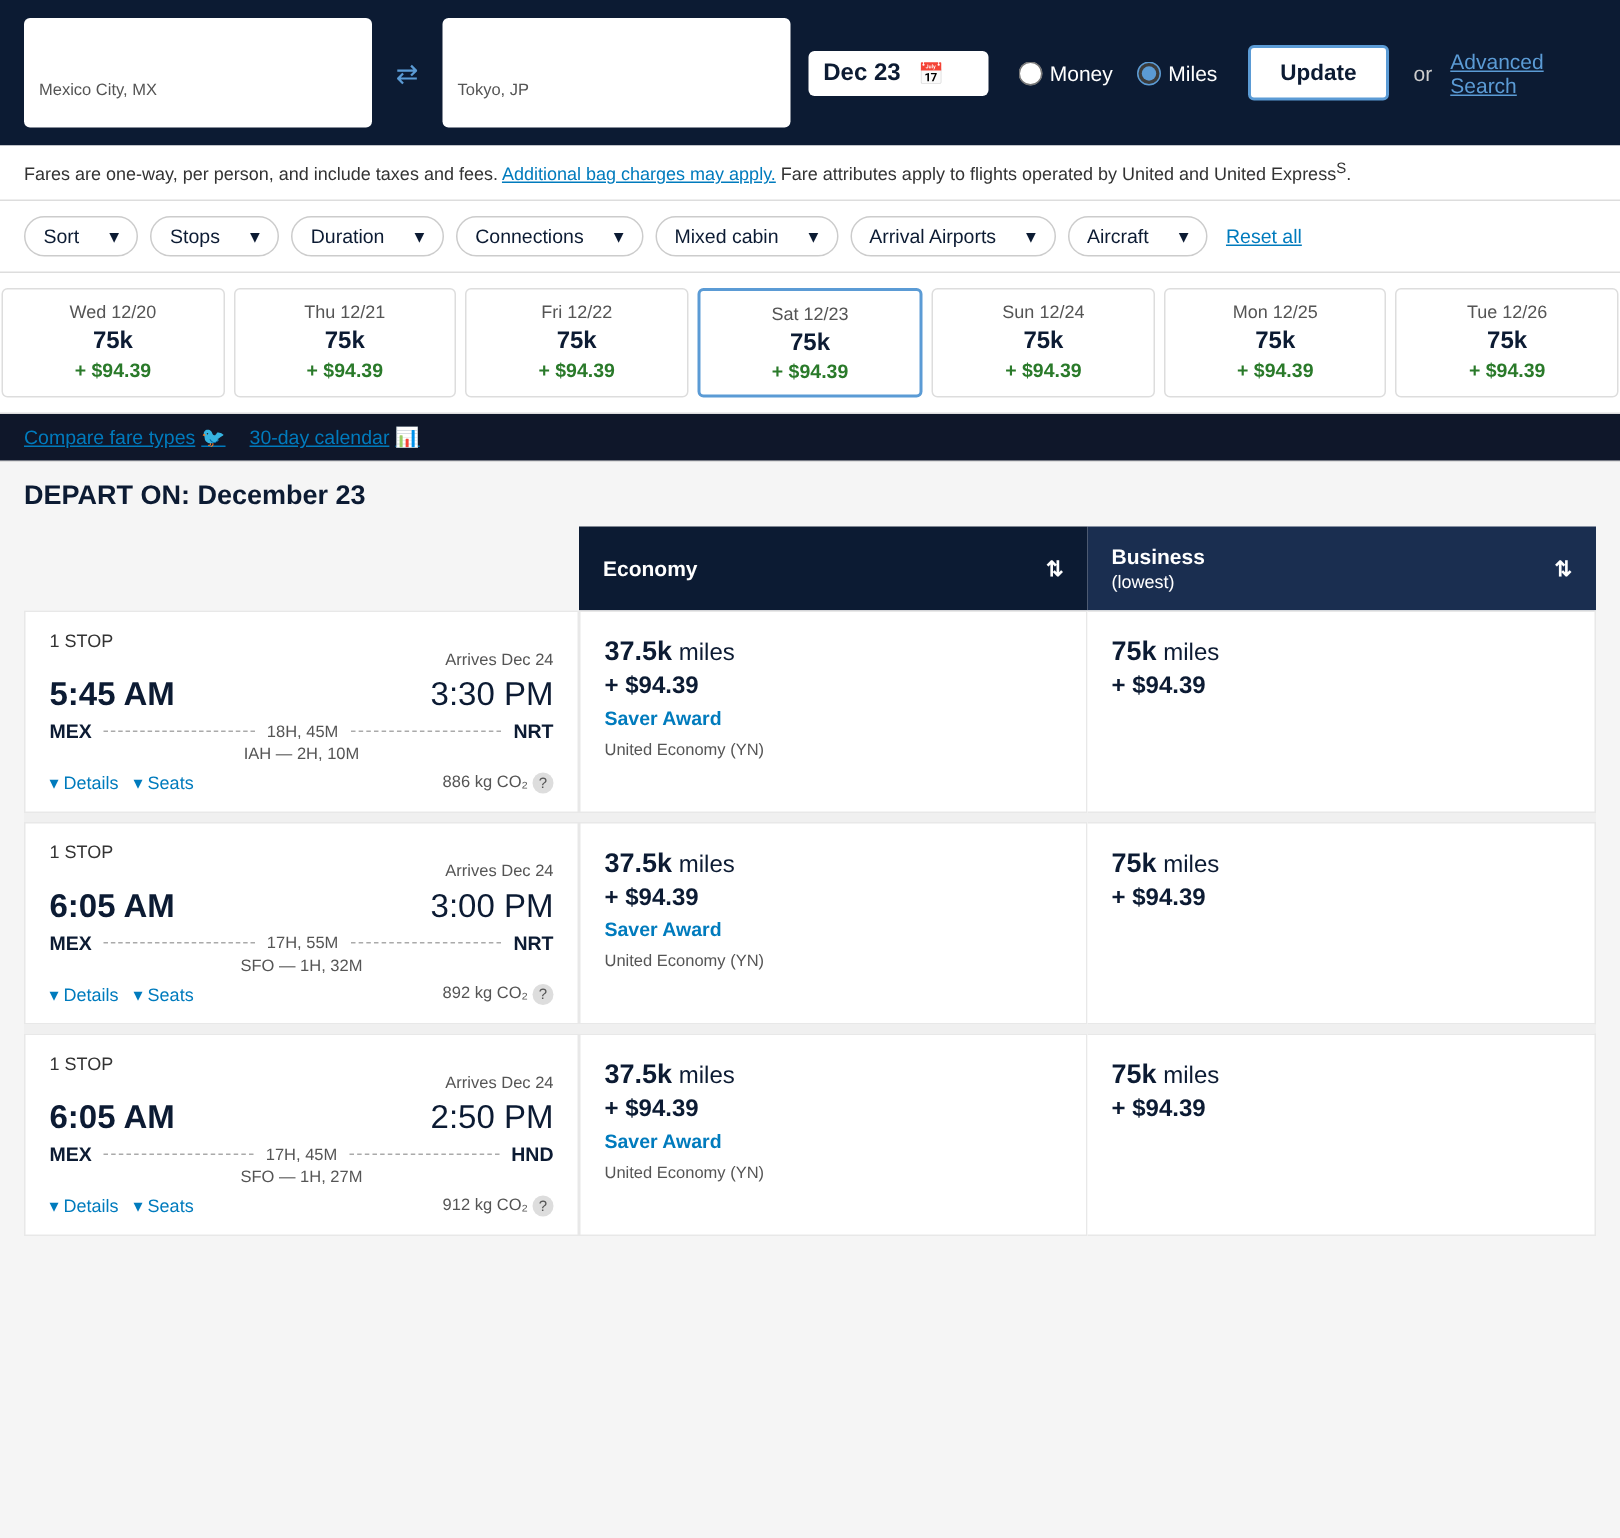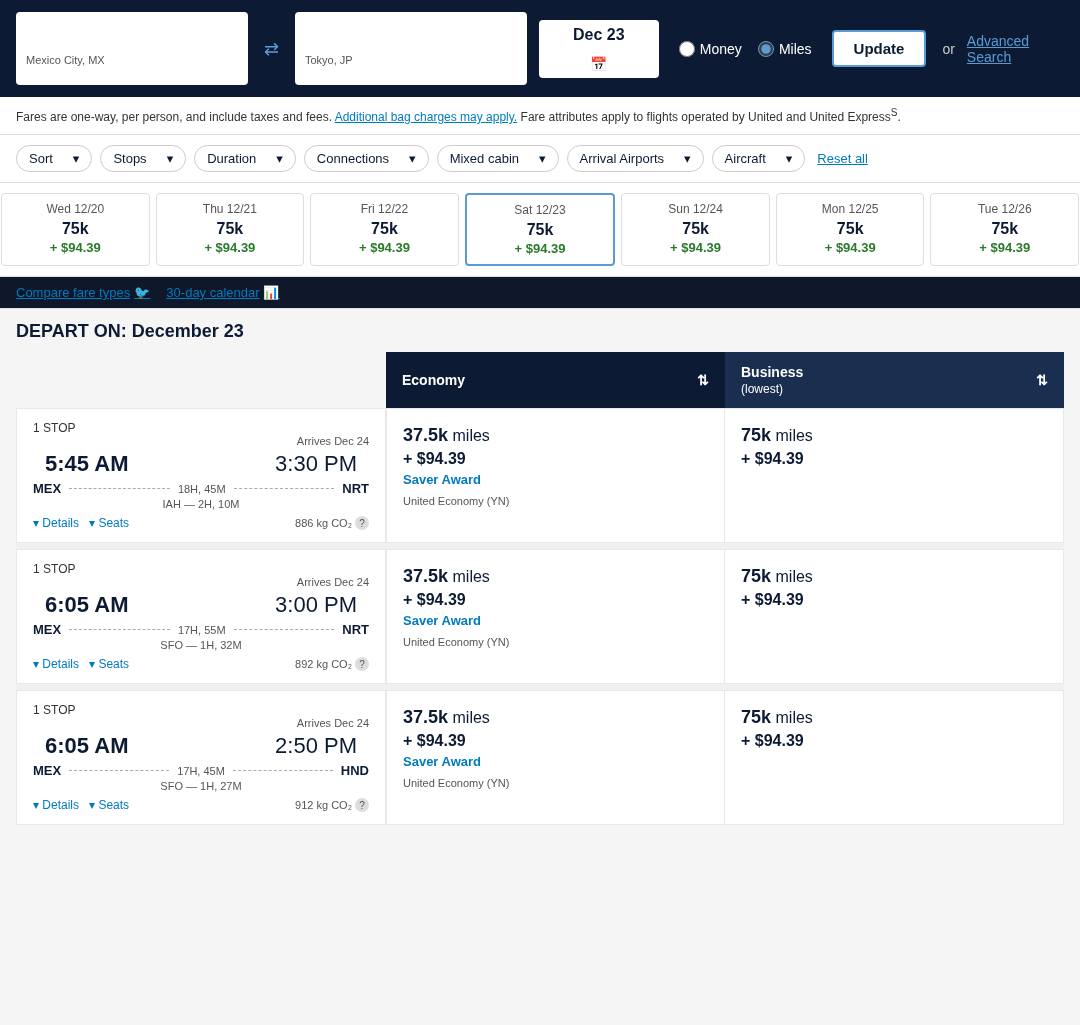--- a/index.html
+++ b/index.html
@@ -4,21 +4,21 @@
   <style>
     * { box-sizing: border-box; margin: 0; padding: 0; }
     body { font-family: 'Helvetica Neue', Arial, sans-serif; font-size: 14px; background: #f5f5f5; color: #1a1a2e; }
 
     
     .header { background: #0c1b33; padding: 12px 16px; display: flex; align-items: center; gap: 12px; }
     .header-input-wrap { background: #fff; border-radius: 4px; padding: 19px 10px; display: flex; flex-direction: column; min-width: 140px; }
     .header-input-wrap input { border: none; outline: none; font-size: 18px; font-weight: bold; color: #0c1b33; background: transparent; width: 100%; }
     .header-input-wrap .sub { font-size: 11px; color: #555; margin-top: 2px; }
     .swap-btn { color: #5b9bd5; font-size: 18px; background: none; border: none; cursor: pointer; padding: 4px; }
-    .date-wrap { background: #fff; border-radius: 4px; padding: 6px 10px; display: flex; align-items: center; gap: 12px; min-width: 120px; flex-direction: column; }
+    .date-wrap { background: #fff; border-radius: 4px; padding: 6px 10px; display: flex; align-items: center; gap: 12px; min-width: 120px; }
     .date-wrap .date-text { font-size: 16px; font-weight: bold; color: #0c1b33; }
     .date-wrap .cal-icon { color: #888; }
     .radio-group { display: flex; align-items: center; gap: 16px; color: #fff; margin-left: 8px; }
     .radio-group label { display: flex; align-items: center; gap: 5px; cursor: pointer; font-size: 14px; }
     .radio-group input[type="radio"] { accent-color: #5b9bd5; width: 16px; height: 16px; }
     .update-btn { background: #fff; color: #0c1b33; border: 2px solid #5b9bd5; border-radius: 4px; padding: 8px 20px; font-size: 15px; font-weight: bold; cursor: pointer; margin-left: 8px; }
     .or-text { color: #ccc; margin-left: 4px; }
     .adv-search-link { color: #5b9bd5; text-decoration: underline; cursor: pointer; font-size: 14px; }
 
     
@@ -52,21 +52,21 @@
     .col-header.economy { background: #0c1b33; }
     .col-header.business { background: #1a2e50; }
     .col-header-empty { background: transparent; }
     .col-header .sub-label { font-size: 12px; font-weight: normal; }
     .flight-info { background: #fff; border: 1px solid #e8e8e8; padding: 12px 16px; }
     .flight-fare { background: #fff; border: 1px solid #e8e8e8; padding: 16px; }
     .flight-fare + .flight-fare { border-left: none; }
 
     .stop-info { text-align: left; font-size: 12px; color: #333; }
     .arrives { font-size: 11px; color: #555; text-align: right; }
-    .times-row { display: flex; align-items: baseline; justify-content: space-between; margin: 4px 12px; }
+    .times-row { display: flex; align-items: baseline; justify-content: space-between; margin: 4px 0; }
     .depart-time { font-size: 22px; font-weight: bold; color: #0c1b33; }
     .arrive-time { font-size: 22px; font-weight: normal; color: #0c1b33; }
     .route-row { display: flex; align-items: center; gap: 4px; font-size: 12px; color: #555; margin: 2px 0; }
     .route-code { font-weight: bold; color: #0c1b33; font-size: 13px; }
     .route-dots { flex: 1; border-top: 1px dashed #aaa; margin: 0 4px; }
     .route-duration { font-size: 11px; color: #555; }
     .layover { font-size: 11px; color: #555; text-align: center; margin: 2px 0; }
     .flight-footer { display: flex; align-items: center; justify-content: space-between; margin-top: 6px; }
     .detail-links { display: flex; gap: 10px; }
     .detail-links a { color: #007bbd; text-decoration: none; font-size: 12px; cursor: pointer; display: flex; align-items: center; gap: 2px; }

